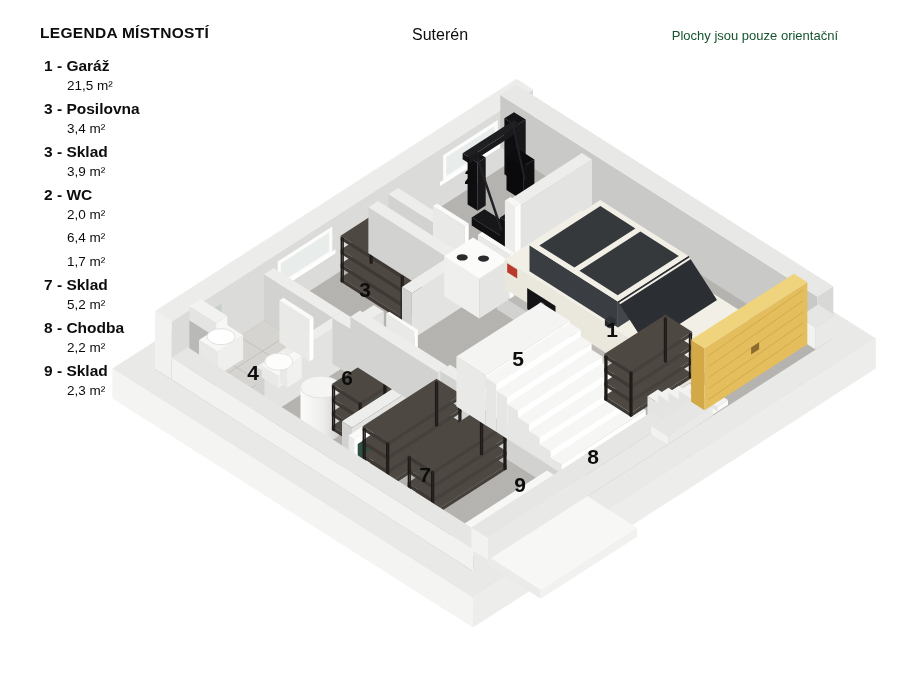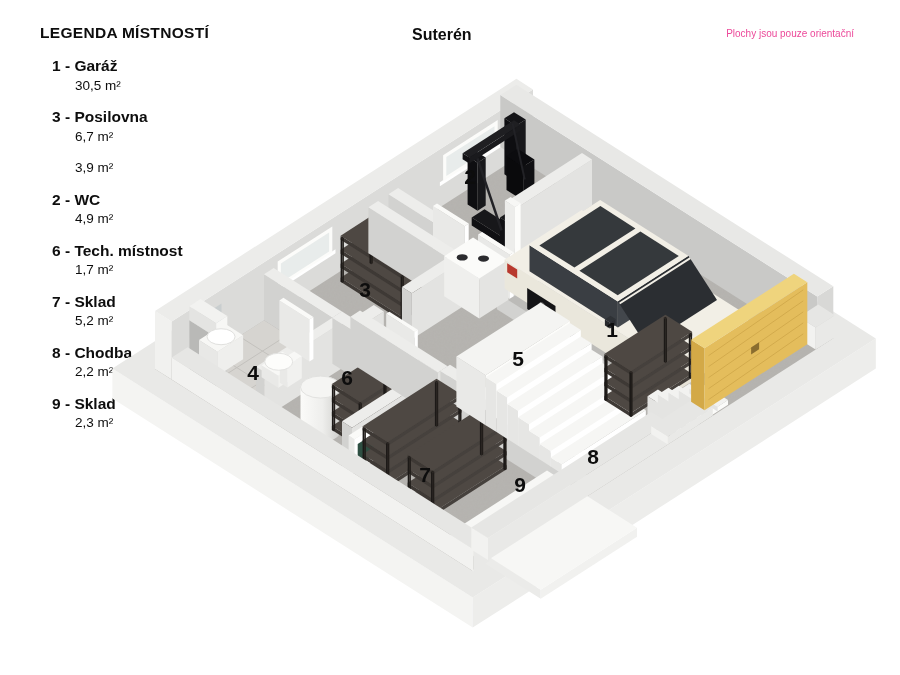--- a/index.html
+++ b/index.html
@@ -1,52 +1,53 @@
 <!DOCTYPE html>
 <html><head>
 <meta charset="utf-8">
 <style>
   html,body{margin:0;padding:0;background:#ffffff;}
   body{width:900px;height:675px;position:relative;overflow:hidden;
        font-family:"Liberation Sans","DejaVu Sans",sans-serif;color:#0d0d0d;}
   .legend{position:absolute;left:40px;top:24px;width:250px;}
   .lg-title{font-size:15.5px;font-weight:700;letter-spacing:.3px;margin-bottom:14px;}
-  .lg-item{margin:12px;}
+  .lg-item{margin:4px;}
   .lg-name{font-size:15.5px;font-weight:700;line-height:19.5px;}
   .lg-area{font-size:13.5px;font-weight:400;line-height:19.5px;padding-left:23px;}
-  .plan-title{position:absolute;left:412px;top:26px;font-size:16px;font-weight:700;}
-  .disclaimer{position:absolute;right:46px;top:28px;font-size:10px;font-weight:400;color:#ec4899;}
+  .plan-title{position:absolute;left:412px;top:26px;font-size:16px;font-weight:400;}
+  .disclaimer{position:absolute;right:62px;top:28px;font-size:13px;font-weight:400;color:#14532d;}
   svg.scene{position:absolute;left:0;top:0;}
   text.room-num{font-family:"Liberation Sans","DejaVu Sans",sans-serif;font-size:21px;font-weight:700;fill:#0d0d0d;}
 </style>
 </head>
 <body>
 
 <div class="legend">
   <div class="lg-title">LEGENDA MÍSTNOSTÍ</div>
   <div id="legend-items">
       <div class="lg-item">
         <div class="lg-name">1 - Garáž</div>
-        <div class="lg-area">30,5 m²</div>
+        <div class="lg-area">21,5 m²</div>
       </div>
       <div class="lg-item">
         <div class="lg-name">3 - Posilovna</div>
-        <div class="lg-area">6,7 m²</div>
-      </div>
-      <div class="lg-item">
+        <div class="lg-area">3,4 m²</div>
+      </div>
+      <div class="lg-item">
+        <div class="lg-name">3 - Sklad</div>
         <div class="lg-area">3,9 m²</div>
       </div>
       <div class="lg-item">
         <div class="lg-name">2 - WC</div>
-        <div class="lg-area">4,9 m²</div>
-      </div>
-      <div class="lg-item">
-      </div>
-      <div class="lg-item">
-        <div class="lg-name">6 - Tech. místnost</div>
+        <div class="lg-area">2,0 m²</div>
+      </div>
+      <div class="lg-item">
+        <div class="lg-area">6,4 m²</div>
+      </div>
+      <div class="lg-item">
         <div class="lg-area">1,7 m²</div>
       </div>
       <div class="lg-item">
         <div class="lg-name">7 - Sklad</div>
         <div class="lg-area">5,2 m²</div>
       </div>
       <div class="lg-item">
         <div class="lg-name">8 - Chodba</div>
         <div class="lg-area">2,2 m²</div>
       </div>

